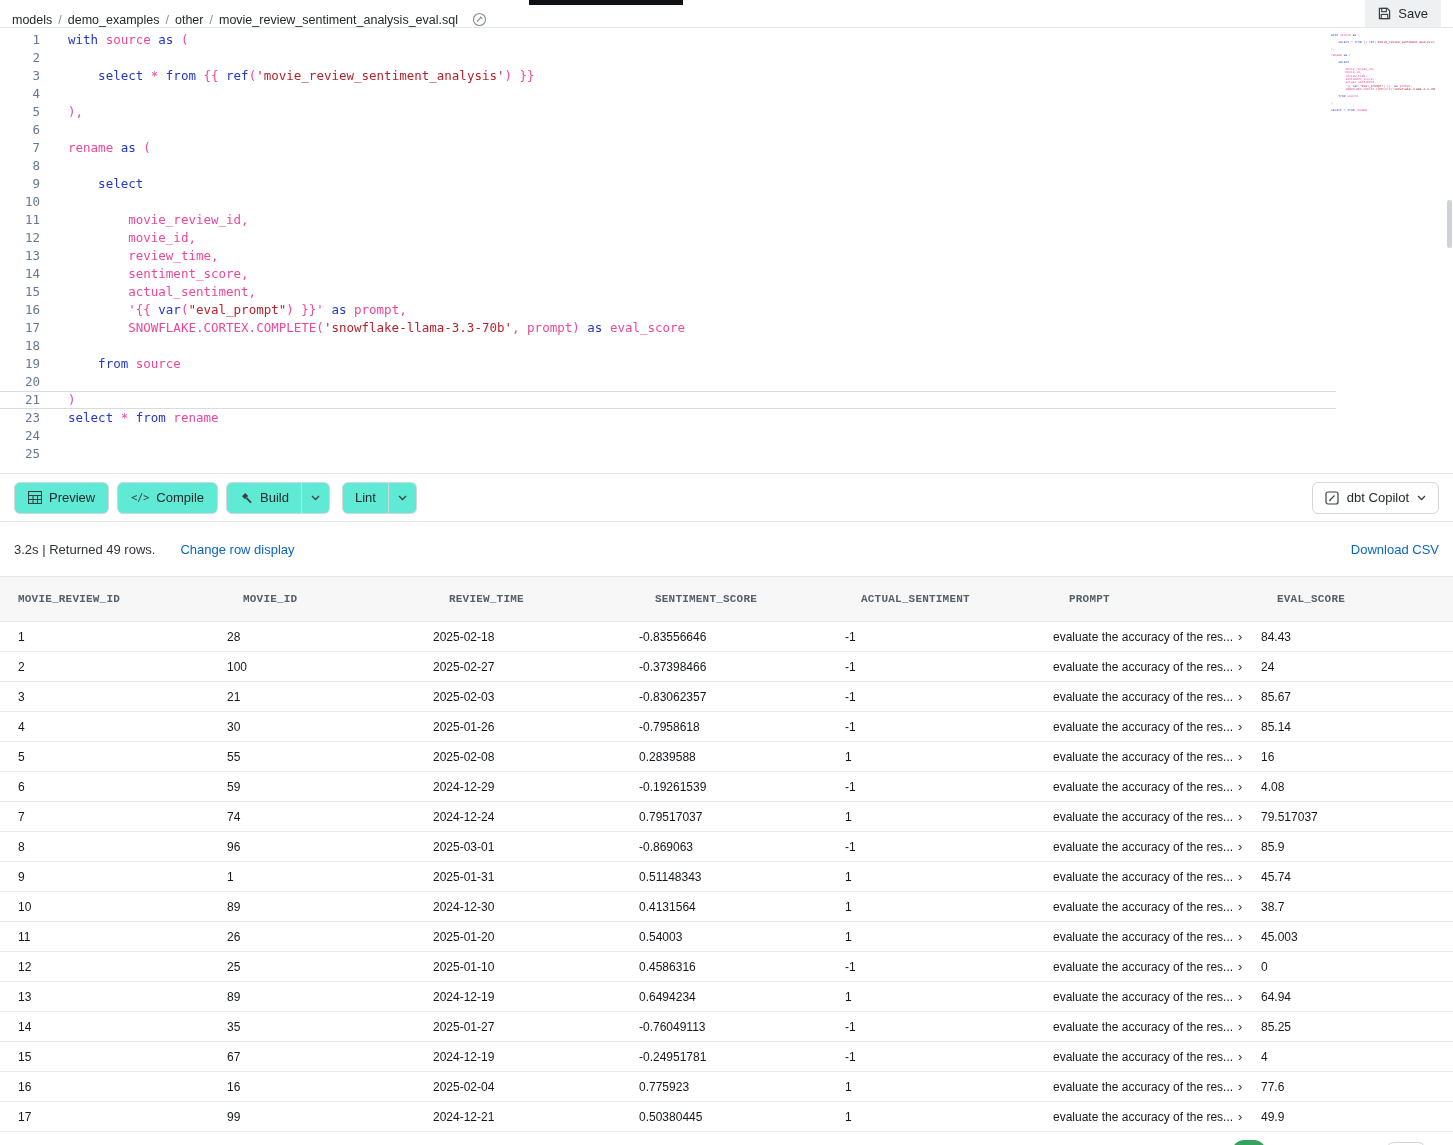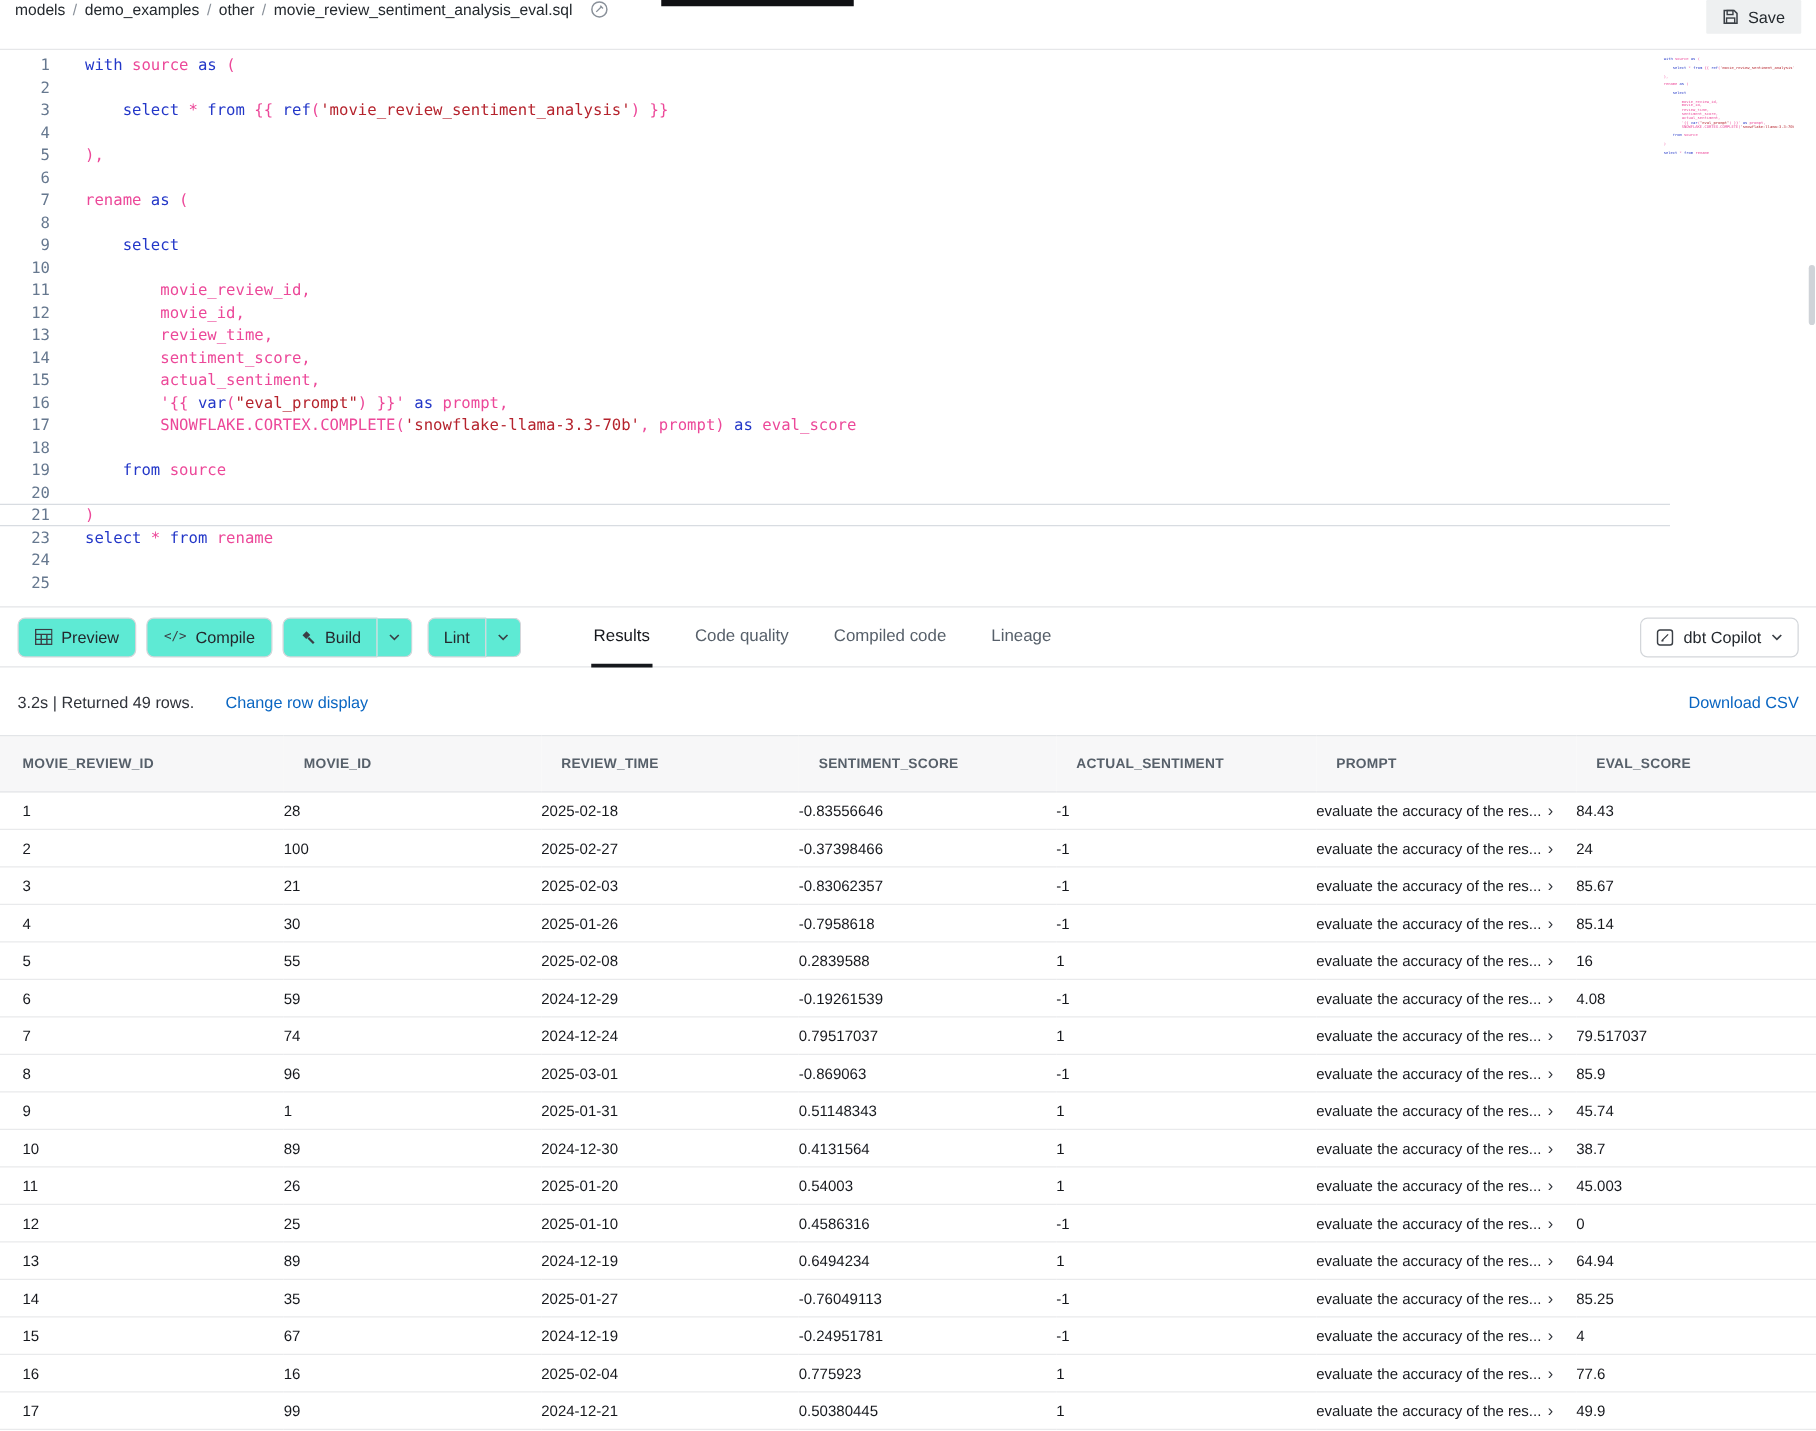--- a/index.html
+++ b/index.html
@@ -3,21 +3,21 @@
 <meta charset="utf-8">
 <style>
   * { margin:0; padding:0; box-sizing:border-box; }
   body { font-family:"Liberation Sans", sans-serif; background:#fff; }
   .app { position:relative; width:1453px; height:1145px; background:#fff; overflow:hidden; }
 
   
   .notch { position:absolute; top:0; left:529px; width:154px; height:5px; background:#101114; z-index:50; }
 
   
-  .topbar { height:40px; display:flex; align-items:flex-start; padding:0 12px; border-bottom:1px solid #e6e7e9; }
+  .topbar { height:28px; display:flex; align-items:flex-end; padding:0 12px; border-bottom:1px solid #e6e7e9; }
   .breadcrumb { display:flex; align-items:center; gap:6px; font-size:12.5px; color:#24292e; }
   .breadcrumb .sep { color:#8a919a; }
   .fmt-icon { margin-left:8px; display:inline-flex; }
   .save-btn { margin-left:auto; display:inline-flex; align-items:center; gap:7px; height:27px; padding:0 13px;
     background:#eef0f1; border:none; border-radius:1px; font-size:13px; color:#24292e; cursor:pointer; font-family:inherit; }
 
   
   .editor { position:relative; height:446px; border-bottom:1px solid #e3e5e8; overflow:hidden; padding-top:3px; background:#fff; }
   .code-line { display:flex; height:18px; line-height:18px; font-family:"DejaVu Sans Mono", monospace; font-size:12.5px; }
   .gutter { flex:0 0 40px; text-align:right; color:#66788f; user-select:none; }
@@ -51,21 +51,21 @@
     align-items:center; gap:8px; padding:0 12px; font-size:13px; color:#24292e; cursor:pointer; font-family:inherit; }
 
   
   .statusrow { height:54px; display:flex; align-items:center; padding:0 14px; font-size:13px; color:#30333a; }
   .statusrow .link { color:#0a66c2; margin-left:25px; cursor:pointer; text-decoration:none; }
   .statusrow .link-right { margin-left:auto; color:#0a66c2; cursor:pointer; text-decoration:none; }
 
   
   table.results { width:100%; border-collapse:collapse; table-layout:fixed; }
   table.results th { height:28px; background:#f7f7f8; border-top:1px solid #e3e5e8; border-bottom:1px solid #e3e5e8;
-    font-size:11px; font-weight:600; color:#57606a; text-align:left; letter-spacing:0.2px; text-transform:uppercase; padding:16px; }
+    font-size:11px; font-weight:600; color:#57606a; text-align:left; letter-spacing:0.2px; text-transform:uppercase; padding:16px;font-family:Liberation Mono, monospace; }
   table.results th:first-child, table.results td:first-child { padding-left:18px; }
   table.results td { height:30px; border-bottom:1px solid #e9eaec; font-size:12px; color:#16181d; padding:0; white-space:nowrap; overflow:hidden; }
   .prompt-text { font-size:12px; color:#16181d; }
   .cell-chevron { font-size:13px; color:#30333a; margin-left:5px; cursor:pointer; }
 
   
   .footer { position:relative; height:19px; }
   .green-partial { position:absolute; left:1232px; top:8px; width:34px; height:24px; border-radius:13px; background:#36a35f; }
   .outline-partial { position:absolute; left:1386px; top:10px; width:40px; height:22px; border-radius:8px; border:1px solid #cfd3d7; background:#fff; }
 
@@ -271,26 +271,20 @@
     <span class="btn-group">
       <button class="btn-main">
         <span>Lint</span>
       </button>
       <button class="btn-caret">
         <svg class="ic" width="9" height="6" viewBox="0 0 9 6">
             <path d="M1 1 l3.5 3.5 L8 1" stroke="#3a3f45" stroke-width="1.3" fill="none"></path>
           </svg>
       </button>
     </span>
-    <div class="tabs">
-      <div class="tab active">Results</div>
-      <div class="tab">Code quality</div>
-      <div class="tab">Compiled code</div>
-      <div class="tab">Lineage</div>
-    </div>
     <button class="copilot-btn">
       <span>
         <svg class="ic" width="14" height="14" viewBox="0 0 14 14">
             <rect x="1" y="1" width="12" height="12" rx="2" fill="none" stroke="#3a3f45" stroke-width="1.2"></rect>
             <path d="M4.5 9.5 L9.5 4.5 M4.2 9.8 l1.6 -0.3" stroke="#3a3f45" stroke-width="1.1" fill="none"></path>
           </svg>
       </span>
       <span>dbt Copilot</span>
       <svg class="ic" width="9" height="6" viewBox="0 0 9 6">
           <path d="M1 1 l3.5 3.5 L8 1" stroke="#3a3f45" stroke-width="1.3" fill="none"></path>

